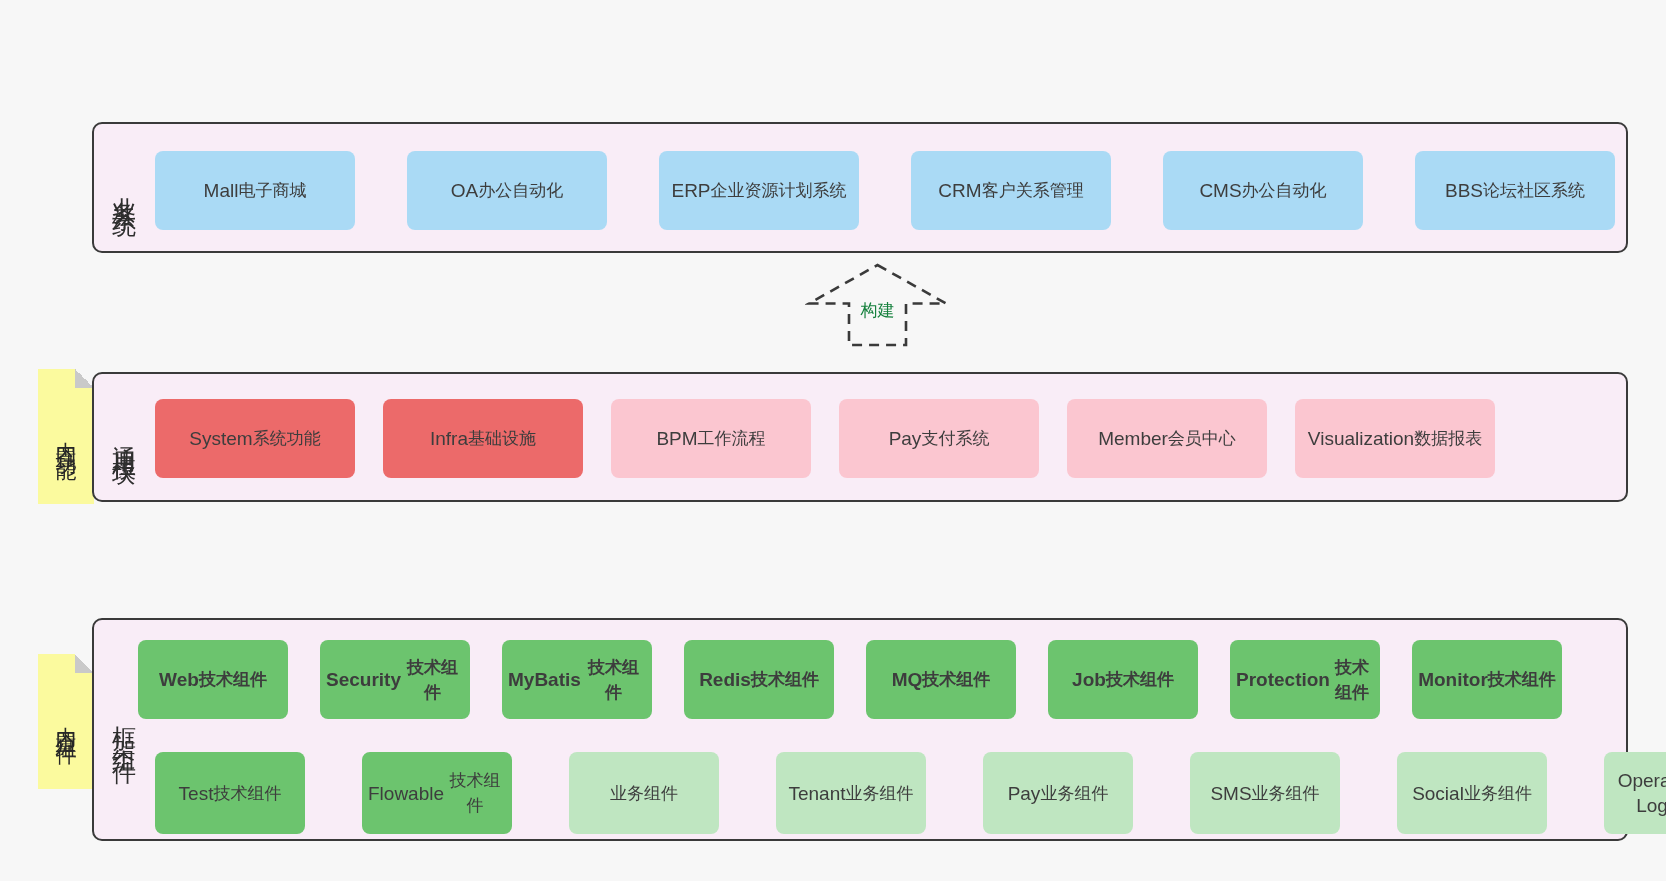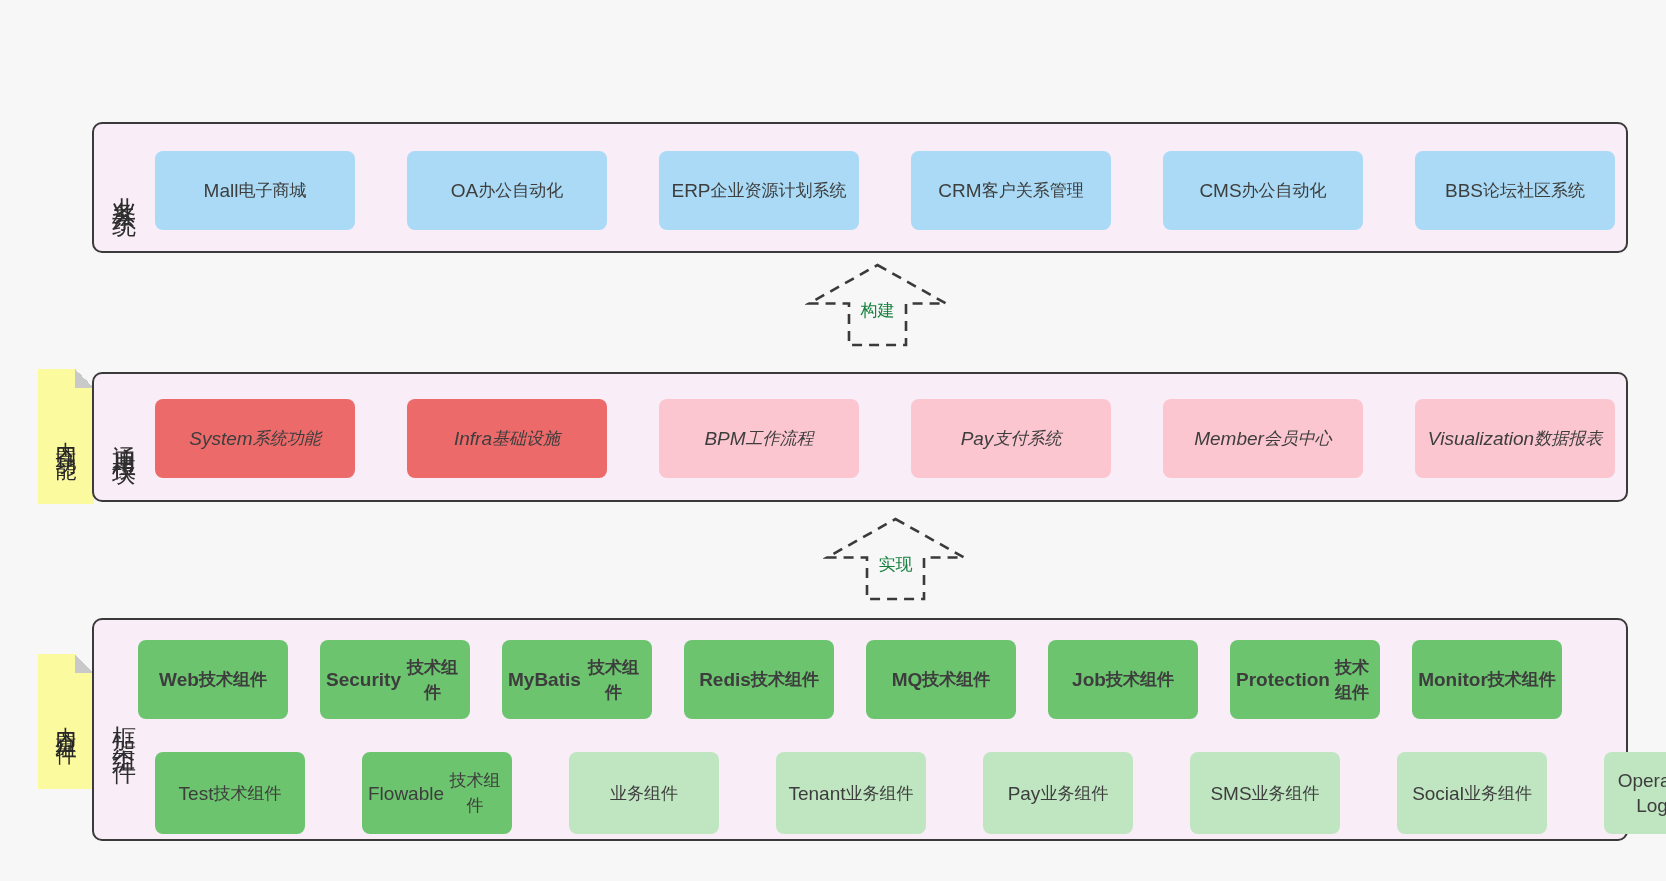--- a/index.html
+++ b/index.html
@@ -31,21 +31,21 @@
     position:absolute;left:0;top:0;bottom:0;width:60px;
     display:flex;align-items:center;justify-content:center;
     writing-mode:vertical-rl;text-orientation:upright;
     font-size:24px;letter-spacing:5px;color:#2e2e2e;
   }
   .band-components .band-label{letter-spacing:12px;}
 
   
   .box-row{position:absolute;display:flex;}
   .band-business .box-row{left:61px;top:27px;gap:52px;}
-  .band-modules  .box-row{left:61px;top:25px;gap:52px;font-style:italic;}
+  .band-modules  .box-row{left:61px;top:25px;gap:28px;}
   .band-components .box-row-0{left:44px;top:20px;gap:32px;font-weight:bold;}
   .band-components .box-row-1{left:61px;top:132px;gap:57px;}
 
   .box{
     border-radius:8px;display:flex;flex-direction:row;
     align-items:center;justify-content:center;text-align:center;
     box-sizing:border-box;padding:15px 6px;
   }
   .band-business .box,.band-modules .box{width:200px;height:79px;}
   .band-components .box-row-0 .box{width:150px;height:79px;}
@@ -157,26 +157,20 @@
           <div class="box-title">Member</div>
           <div class="box-sub">会员中心</div>
         </div>
         <div class="box c-pink">
           <div class="box-title">Visualization</div>
           <div class="box-sub">数据报表</div>
         </div>
       </div>
   </section>
 
-  <div class="arrow arrow-implement">
-    <svg viewBox="0 0 145 86">
-      <path d="M72.5 3 L141 41.5 L101 41.5 L101 83 L44 83 L44 41.5 L4 41.5 Z" fill="none" stroke="#3a3a3a" stroke-width="2.6" stroke-dasharray="10 7"></path>
-    </svg>
-    <span class="arrow-label">实现</span>
-  </div>
 
   <section class="band band-components">
     <div class="band-label">框架组件</div>
     <div class="box-row box-row-0">
         <div class="box c-green">
           <div class="box-title">Web</div>
           <div class="box-sub">技术组件</div>
         </div>
         <div class="box c-green">
           <div class="box-title">Security</div>

